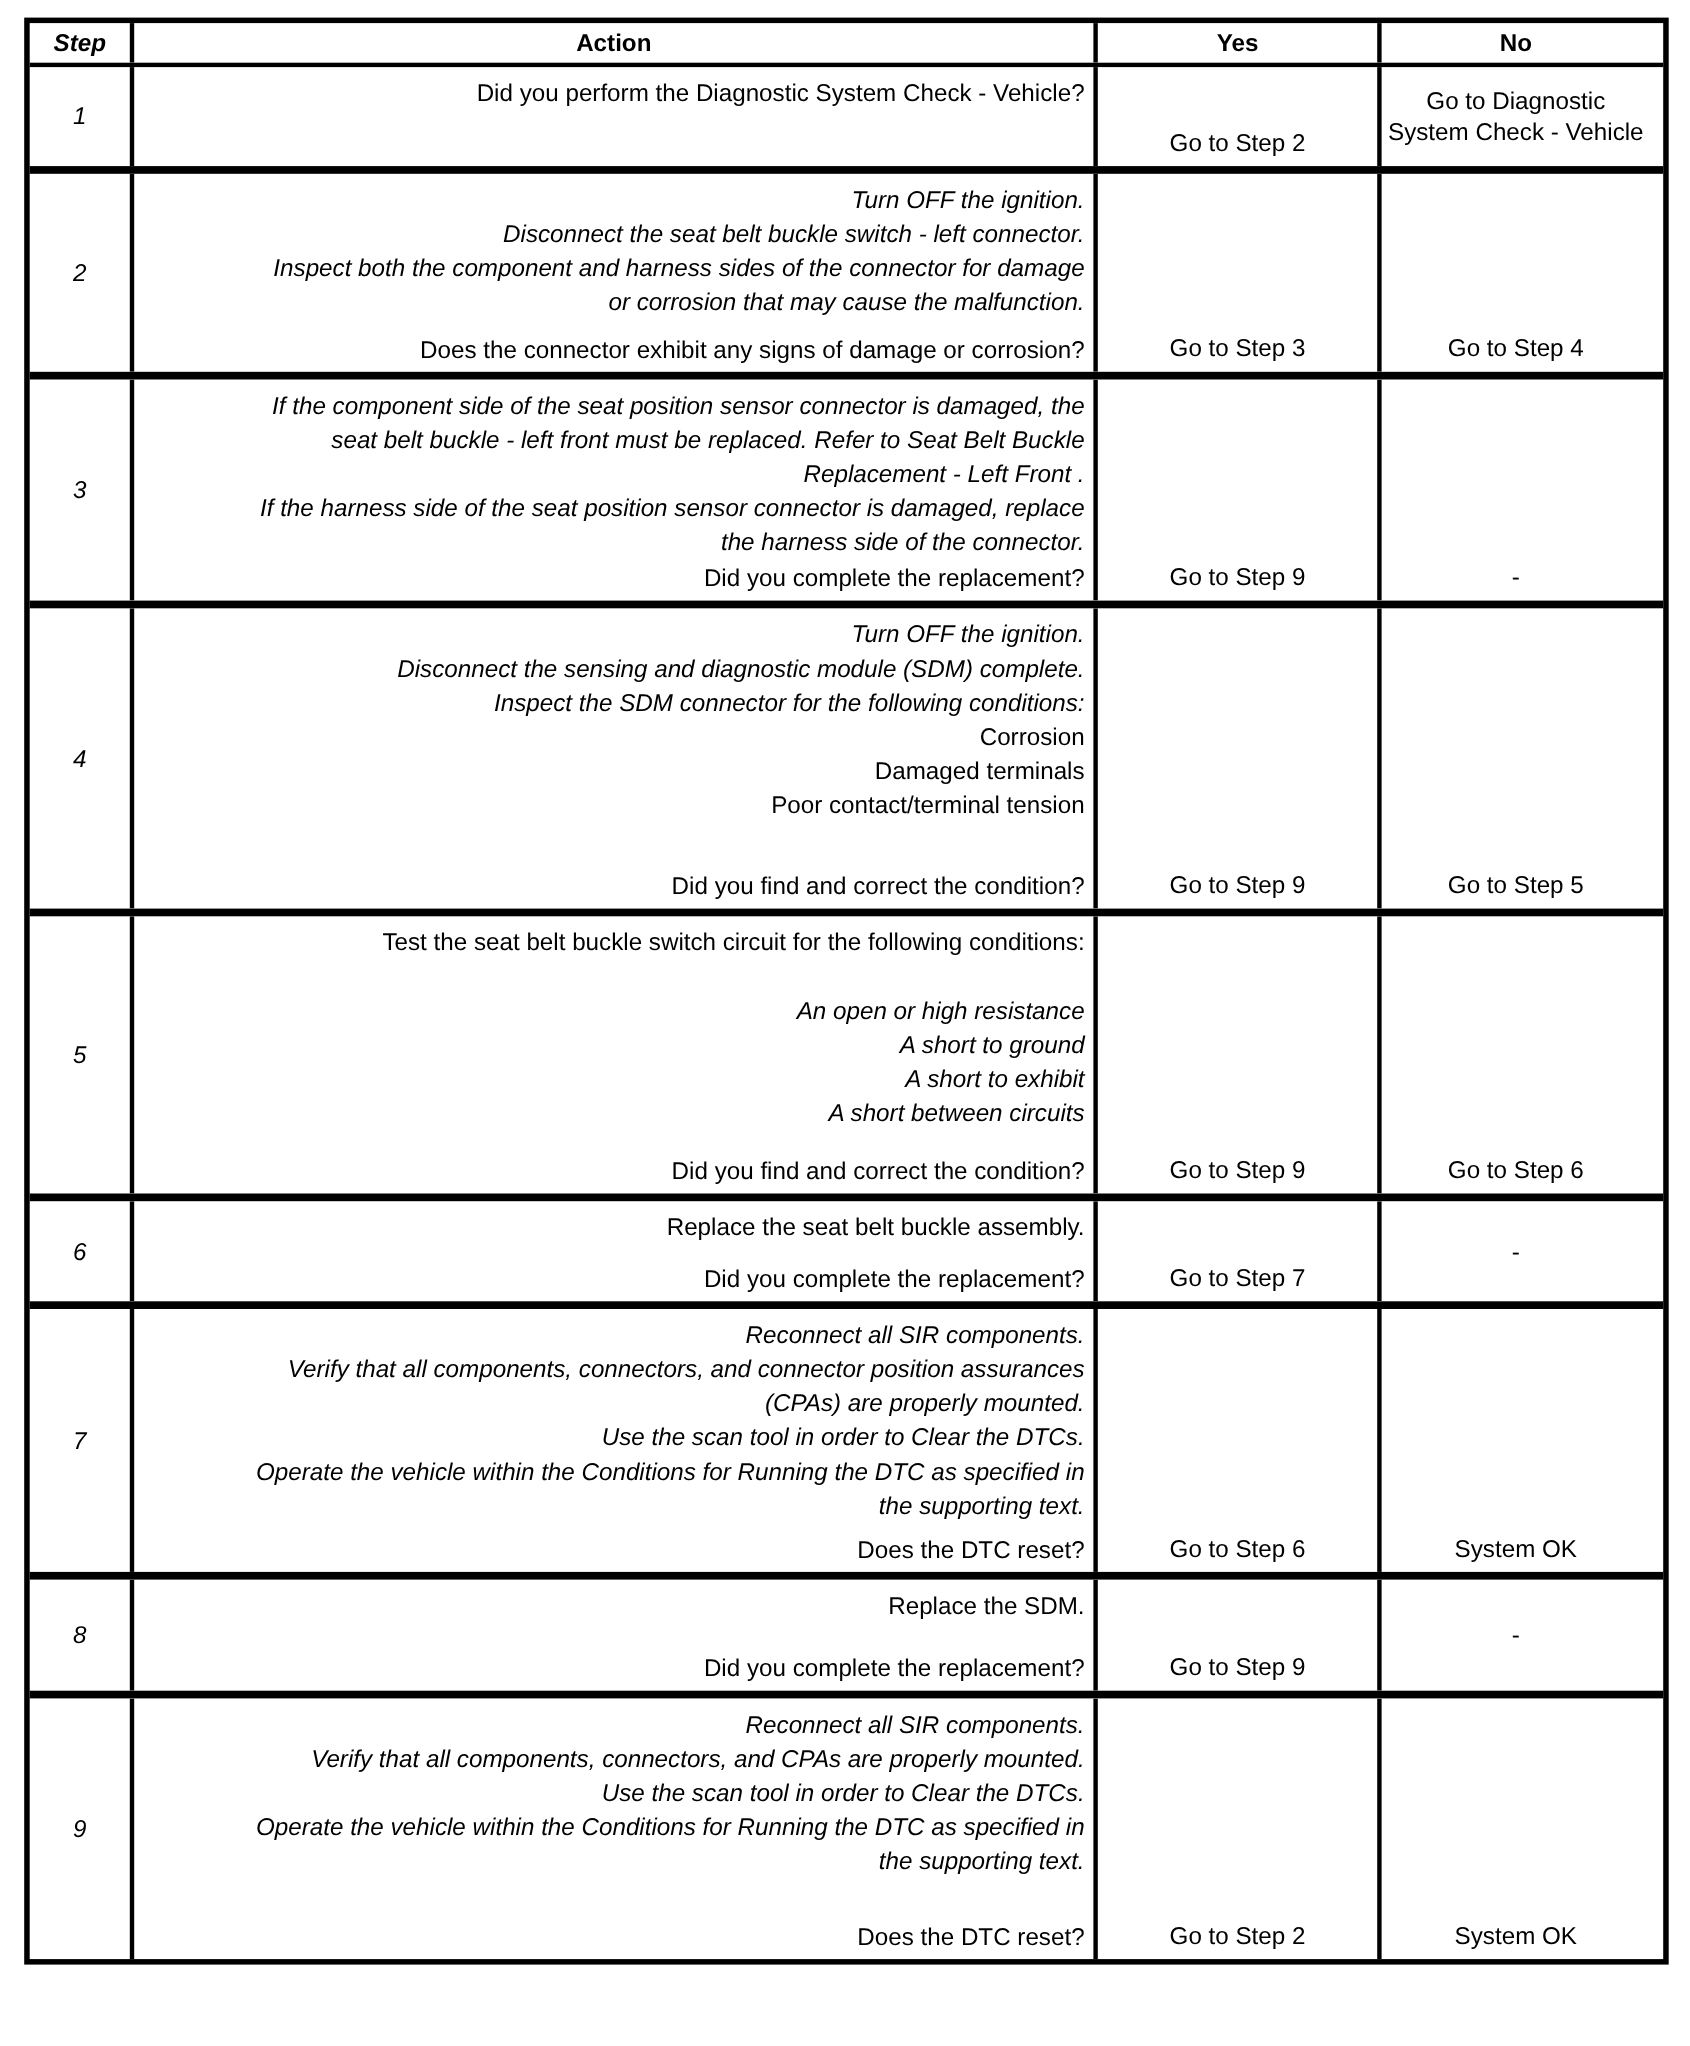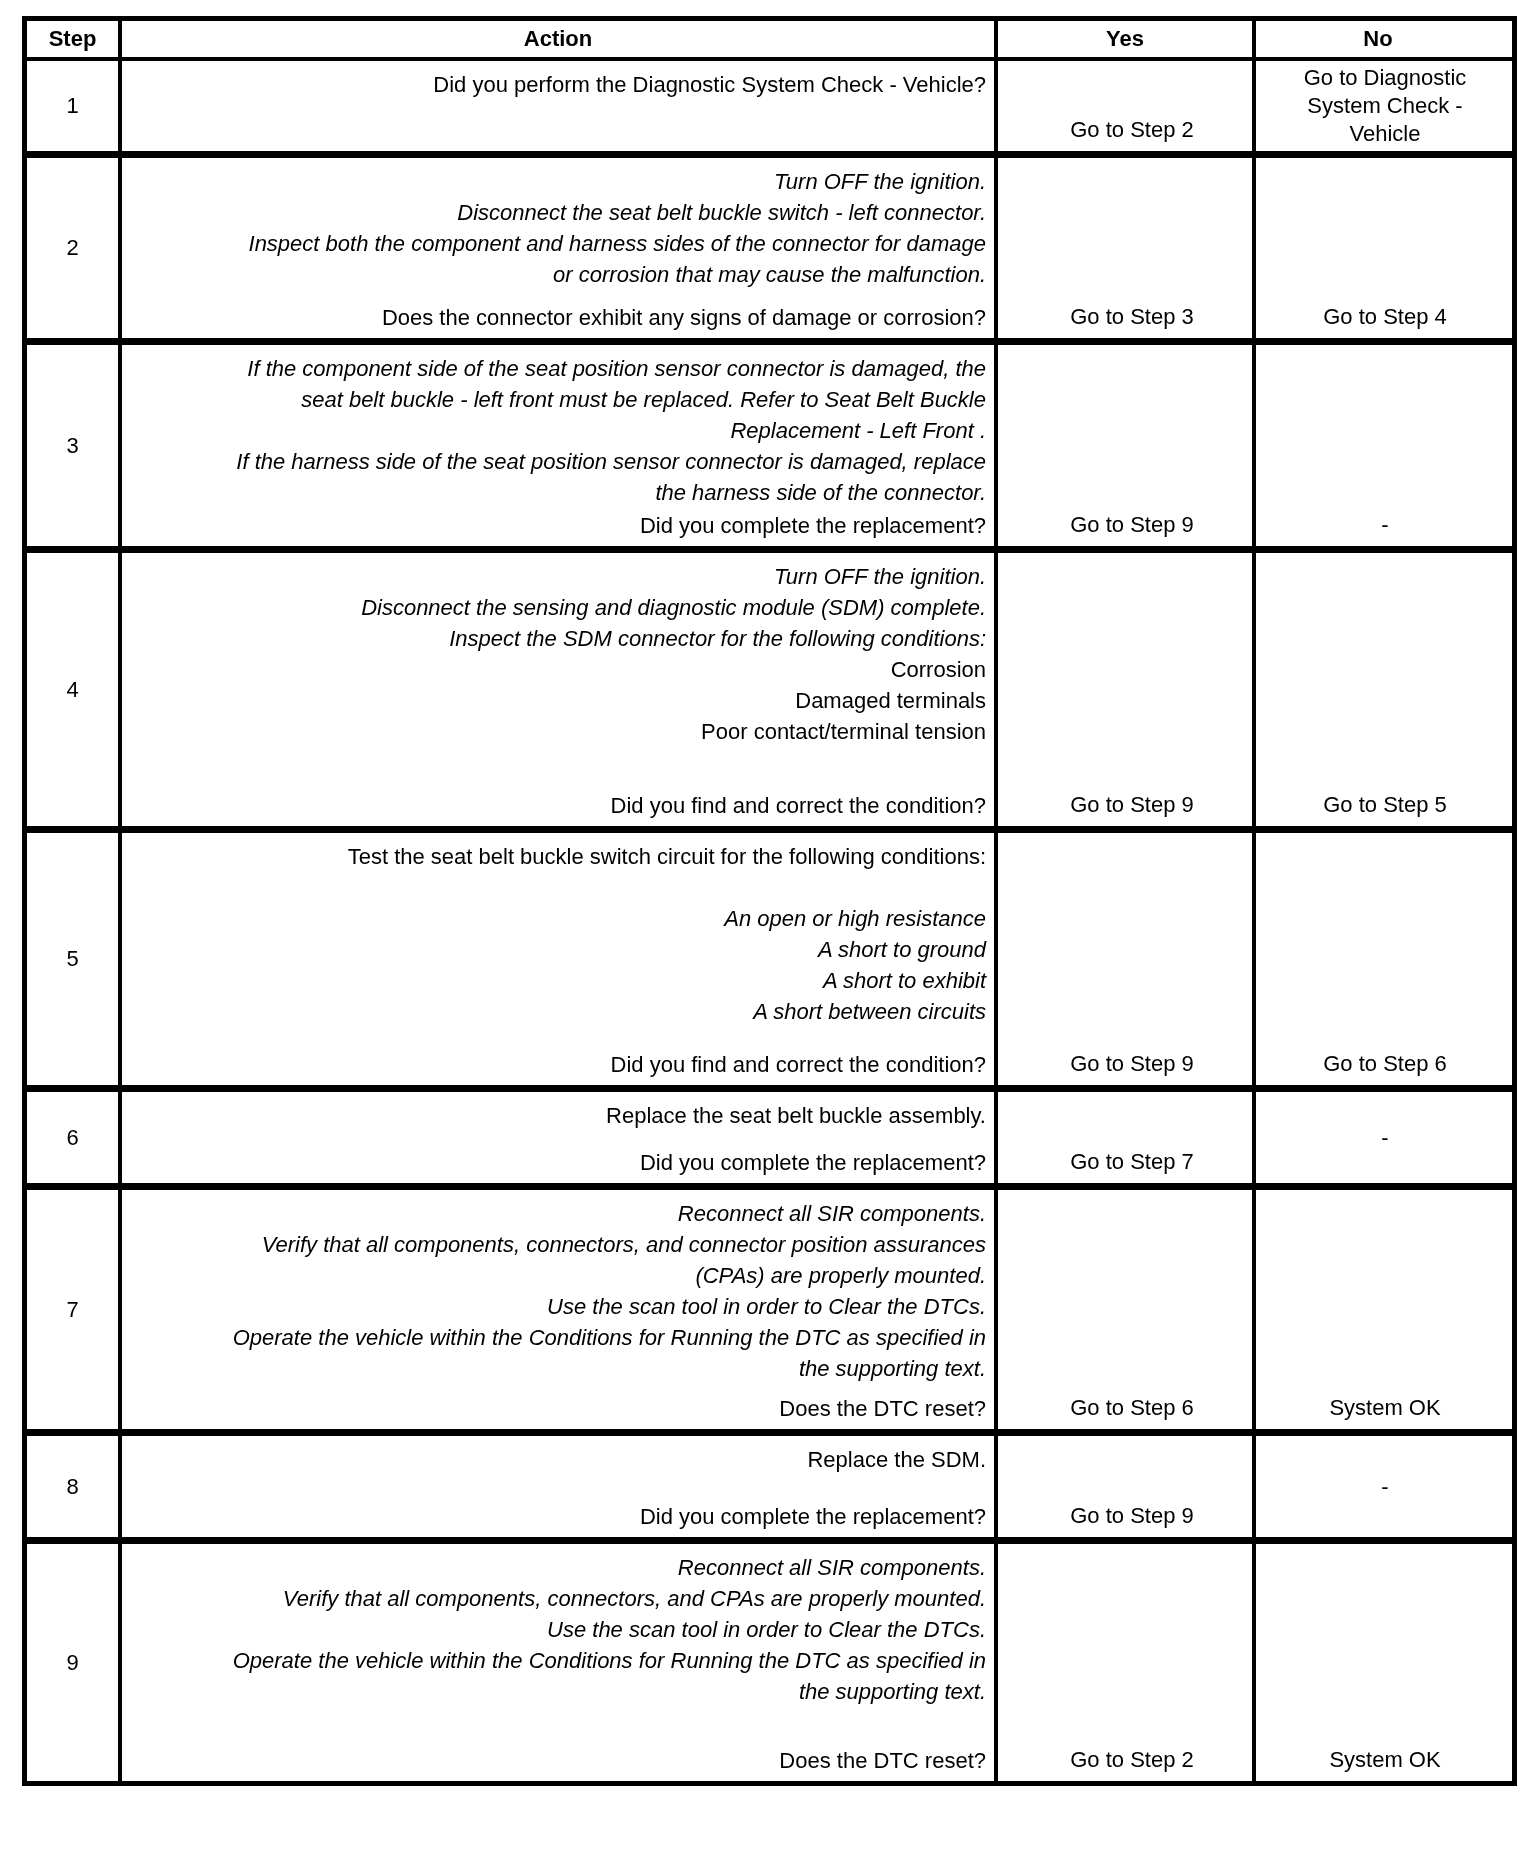--- a/index.html
+++ b/index.html
@@ -34,21 +34,21 @@
   #rows .row + .row {
     border-top: 7px solid #000;
   }
   .cell {
     box-sizing: border-box;
     overflow: hidden;
   }
   .cell + .cell {
     border-left: 4px solid #000;
   }
-  .step-col  { width: 91px;  flex: 0 0 91px; }
+  .step-col  { width: 91px;  flex: 0 0 91px; font-style: italic; }
   .action-col{ width: 876px; flex: 0 0 876px; }
   .yes-col   { width: 258px; flex: 0 0 258px; }
   .no-col    { width: 248px; flex: 0 0 248px; }
 
   .row.header .cell {
     display: flex;
     align-items: center;
     justify-content: center;
     font-weight: bold;
     text-align: center;
@@ -71,21 +71,21 @@
   .line.i1 { padding-left: 100px; font-style: italic; }
   .line.i2 { padding-left: 208px; }
   .line.blank { height: 31px; }
   .question { line-height: 28px; padding-top: 4px; margin-left: 28px; }
 
   .choice-cell {
     display: flex;
     align-items: flex-end;
     justify-content: center;
     text-align: center;
-    padding: 6px 5px 7px 19px;
+    padding: 6px 5px 7px 5px;
     line-height: 28px;
   }
   .choice-cell.middle {
     align-items: center;
     padding-bottom: 6px;
   }
 </style>
 </head>
 <body>
 

